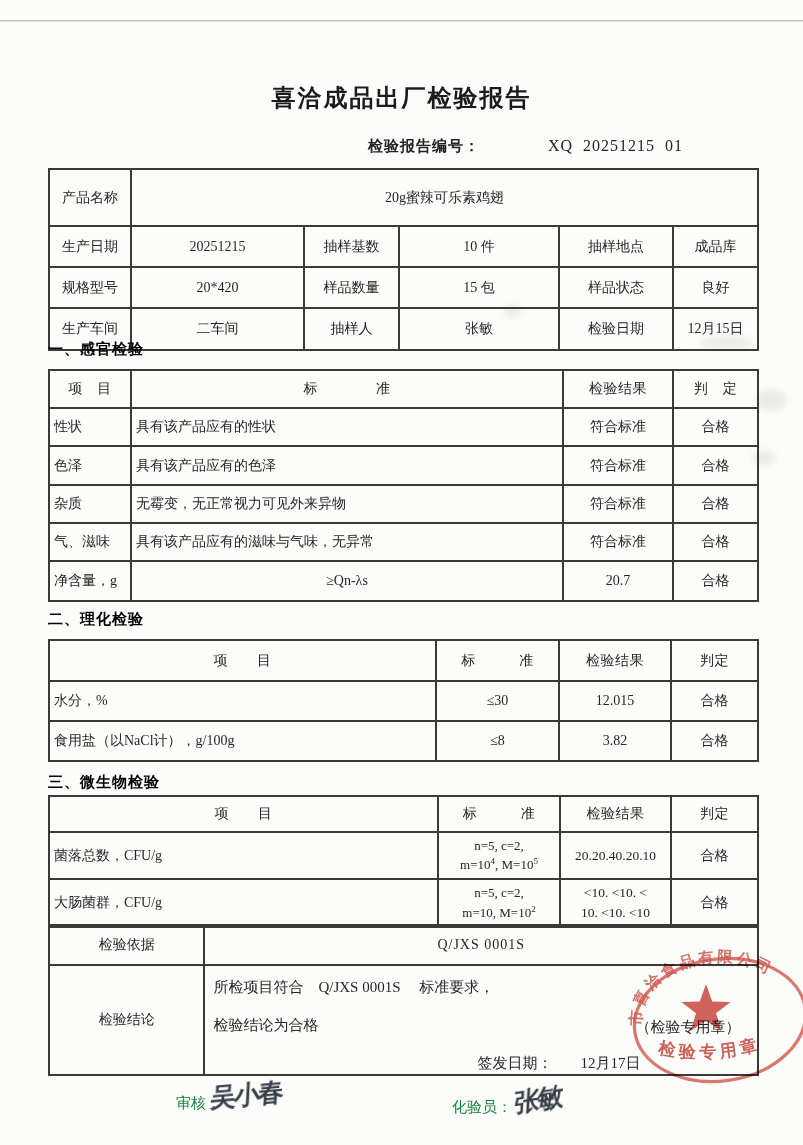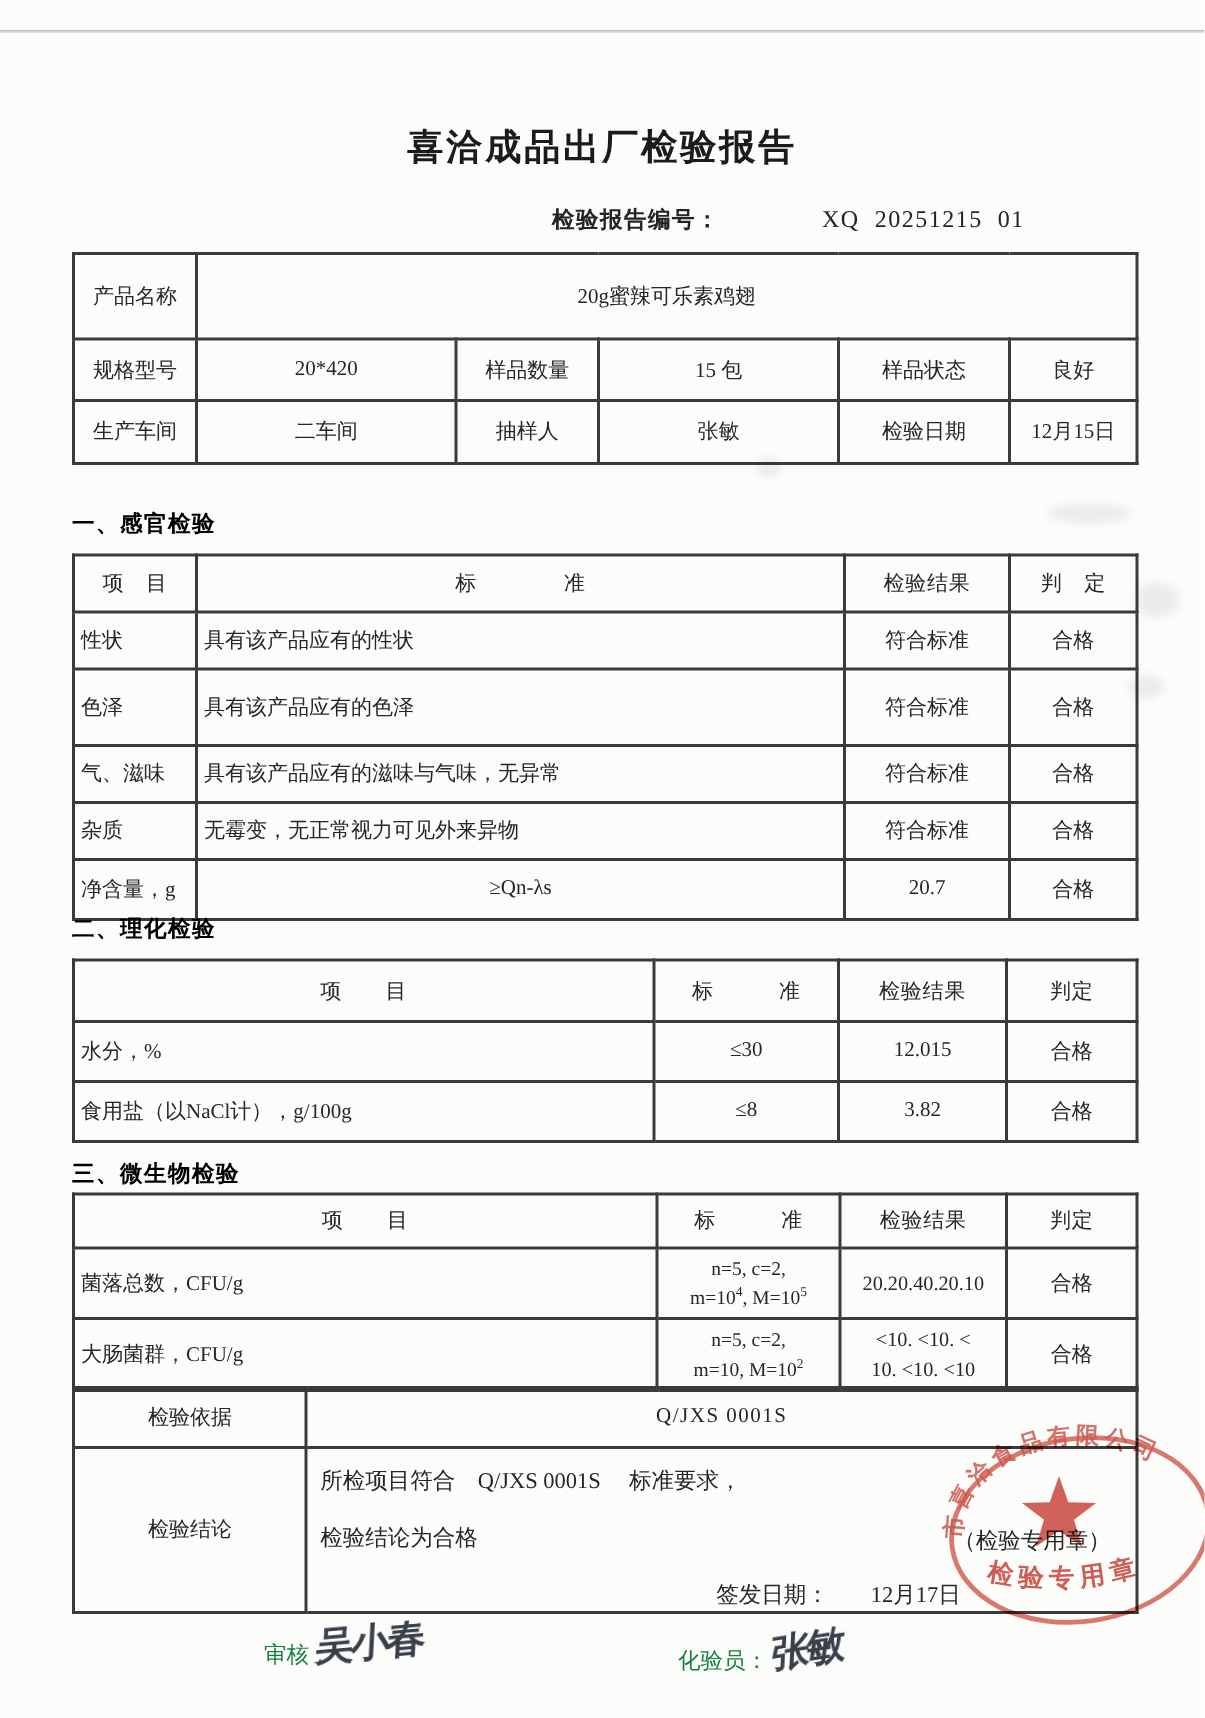--- a/index.html
+++ b/index.html
@@ -72,20 +72,28 @@
       <col style="width:160px">
       <col style="width:114px">
       <col style="width:85px">
     </colgroup>
   <tbody>
       <tr style="height:57px;">
     <td class="tc">产品名称</td>
     <td class="tc" colspan="5">20g蜜辣可乐素鸡翅</td>
   </tr>
   <tr style="height:41px;">
+    <td class="tc">生产日期</td>
+    <td class="tc">20251215</td>
+    <td class="tc">抽样基数</td>
+    <td class="tc">10 件</td>
+    <td class="tc">抽样地点</td>
+    <td class="tc">成品库</td>
+  </tr>
+  <tr style="height:41px;">
     <td class="tc">规格型号</td>
     <td class="tc">20*420</td>
     <td class="tc">样品数量</td>
     <td class="tc">15 包</td>
     <td class="tc">样品状态</td>
     <td class="tc">良好</td>
   </tr>
   <tr style="height:42px;">
     <td class="tc">生产车间</td>
     <td class="tc">二车间</td>
@@ -111,35 +119,35 @@
     <td class="tc hdr">标　　　　准</td>
     <td class="tc hdr">检验结果</td>
     <td class="tc hdr">判　定</td>
   </tr>
   <tr style="height:38px;">
     <td class="tl">性状</td>
     <td class="tl">具有该产品应有的性状</td>
     <td class="tc">符合标准</td>
     <td class="tc">合格</td>
   </tr>
-  <tr style="height:51px;">
+  <tr style="height:39px;">
     <td class="tl">色泽</td>
     <td class="tl">具有该产品应有的色泽</td>
+    <td class="tc">符合标准</td>
+    <td class="tc">合格</td>
+  </tr>
+  <tr style="height:38px;">
+    <td class="tl">杂质</td>
+    <td class="tl">无霉变，无正常视力可见外来异物</td>
     <td class="tc">符合标准</td>
     <td class="tc">合格</td>
   </tr>
   <tr style="height:38px;">
     <td class="tl">气、滋味</td>
     <td class="tl">具有该产品应有的滋味与气味，无异常</td>
-    <td class="tc">符合标准</td>
-    <td class="tc">合格</td>
-  </tr>
-  <tr style="height:38px;">
-    <td class="tl">杂质</td>
-    <td class="tl">无霉变，无正常视力可见外来异物</td>
     <td class="tc">符合标准</td>
     <td class="tc">合格</td>
   </tr>
   <tr style="height:40px;">
     <td class="tl">净含量，g</td>
     <td class="tc">≥Qn-λs</td>
     <td class="tc">20.7</td>
     <td class="tc">合格</td>
   </tr>
 </tbody>

